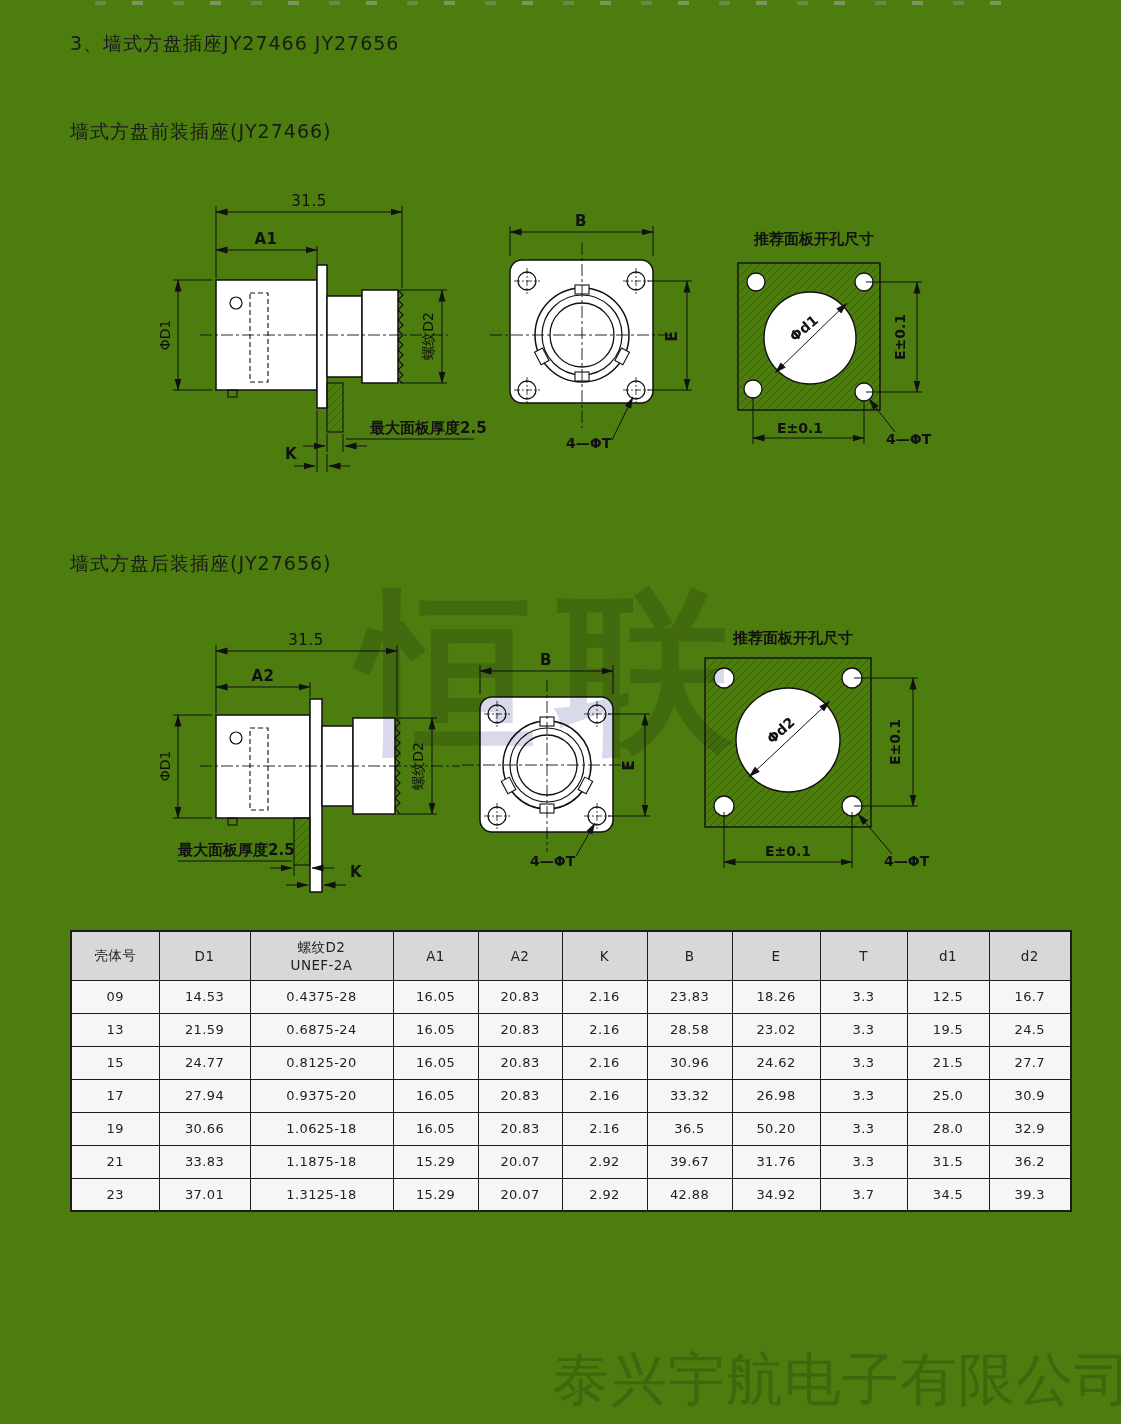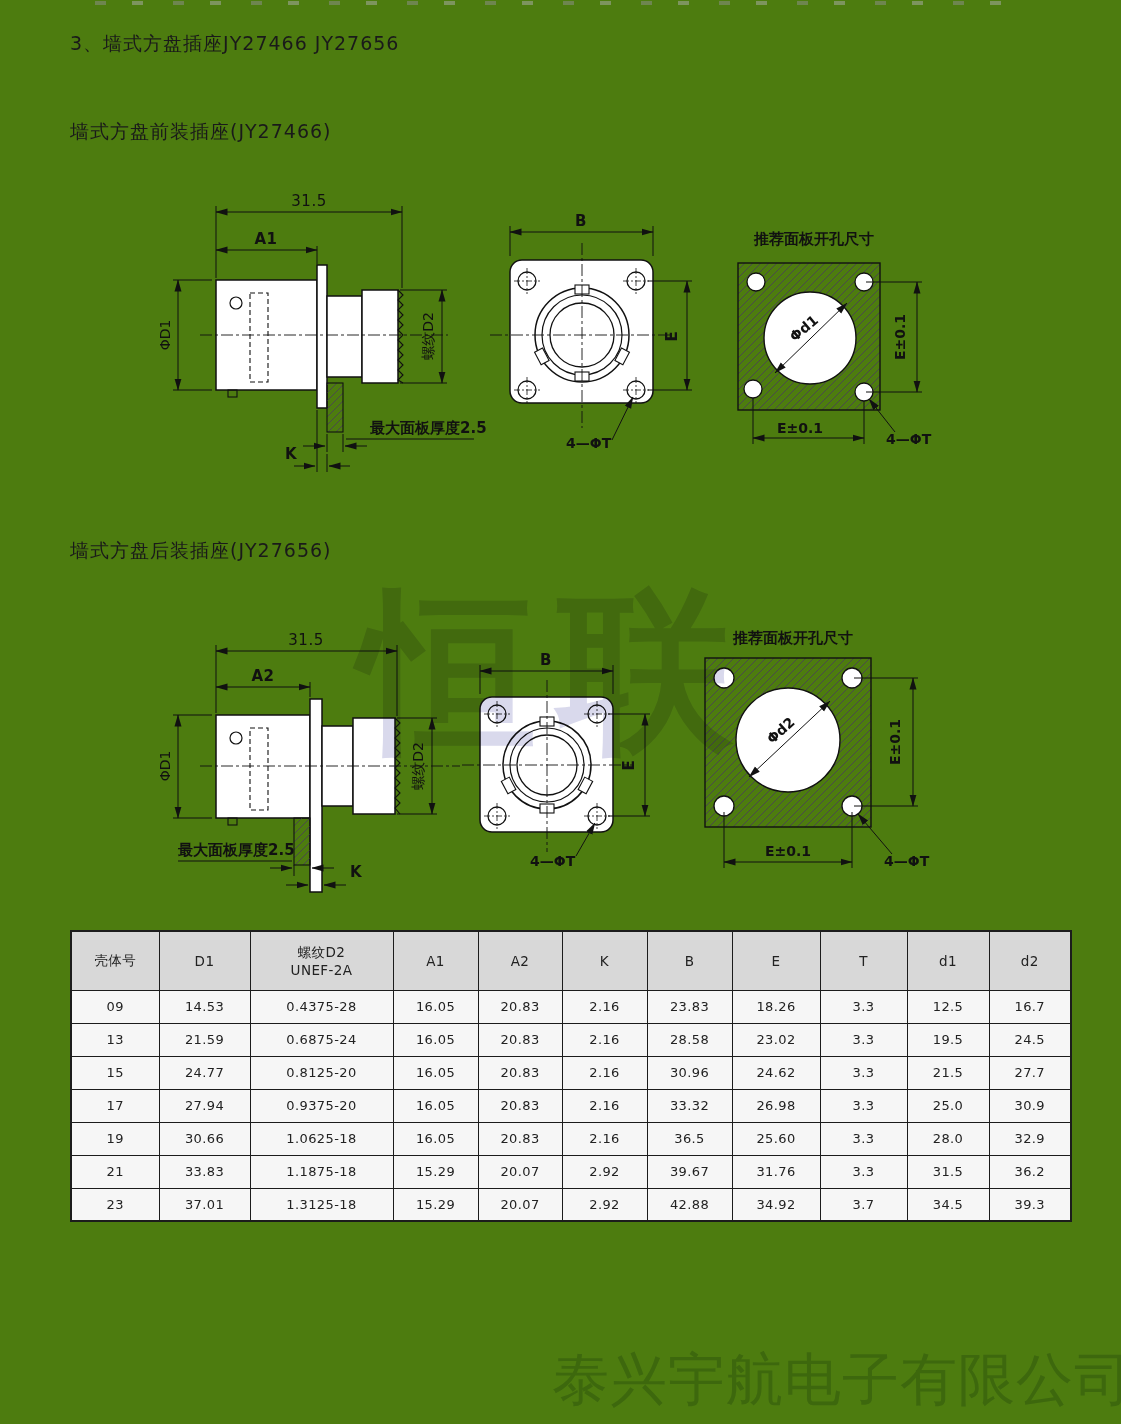--- a/index.html
+++ b/index.html
@@ -4,34 +4,34 @@
 <style>
   *{margin:0;padding:0;box-sizing:border-box}
   html,body{background:#9a9a9a}
   .page{position:relative;width:1121px;height:1424px;background:#4d7c0f;overflow:hidden;
         font-family:"DejaVu Sans","Liberation Sans",sans-serif;color:#1a1a1a;margin:0 auto}
   .top-frag{position:absolute;left:95px;top:1px;width:910px;height:4px;opacity:.5;
         background:repeating-linear-gradient(90deg,#8f8f8f 0 11px,transparent 11px 37px,#adadad 37px 48px,transparent 48px 78px)}
   .title{position:absolute;left:70px;top:31px;font-size:19px;letter-spacing:1px;white-space:nowrap}
   .subtitle{position:absolute;left:70px;font-size:19px;letter-spacing:1px;white-space:nowrap}
   #sub-front{top:119px}
-  #sub-rear{top:538px}
+  #sub-rear{top:551px}
   svg.draw{position:absolute;overflow:visible}
   #draw-front{left:90px;top:170px}
   #draw-rear{left:90px;top:600px}
   svg text{font-family:"DejaVu Sans","Liberation Sans",sans-serif;fill:#111}
   .dimtxt{font-size:15px;letter-spacing:.5px}
   .cntxt{font-size:15px;font-weight:bold}
   .rottxt{font-size:14px}
   .toltxt{font-size:14px;font-weight:bold}
   table.dims{position:absolute;left:70px;top:930px;width:1000px;border-collapse:collapse;
         table-layout:fixed;border:2px solid #1c1c1c;background:#f6f6f6}
   table.dims th,table.dims td{border:1px solid #1c1c1c;text-align:center;vertical-align:middle;
         font-size:13px;color:#222;letter-spacing:.4px;overflow:hidden}
-  table.dims thead tr{height:59px;background:#d8d8d8}
+  table.dims thead tr{height:49px;background:#d8d8d8}
   table.dims tbody tr{height:33px}
   table.dims th{white-space:pre-line;font-weight:normal;font-size:13.5px}
   .wm-center{position:absolute;left:361px;top:584px;font-size:175px;font-weight:bold;line-height:1;
         letter-spacing:22px;color:#d9d9ec;mix-blend-mode:multiply;z-index:6;pointer-events:none;white-space:nowrap}
   .wm-footer{position:absolute;left:552px;top:1351px;font-size:57px;line-height:1;letter-spacing:1px;
         color:#c9d6d2;mix-blend-mode:multiply;z-index:6;pointer-events:none;white-space:nowrap;
         font-family:"DejaVu Serif","Liberation Serif",serif}
 </style>
 </head>
 <body>
@@ -376,21 +376,21 @@
           <td>30.9</td>
         </tr>
         <tr>
           <td>19</td>
           <td>30.66</td>
           <td>1.0625-18</td>
           <td>16.05</td>
           <td>20.83</td>
           <td>2.16</td>
           <td>36.5</td>
-          <td>25.60</td>
+          <td>50.20</td>
           <td>3.3</td>
           <td>28.0</td>
           <td>32.9</td>
         </tr>
         <tr>
           <td>21</td>
           <td>33.83</td>
           <td>1.1875-18</td>
           <td>15.29</td>
           <td>20.07</td>

